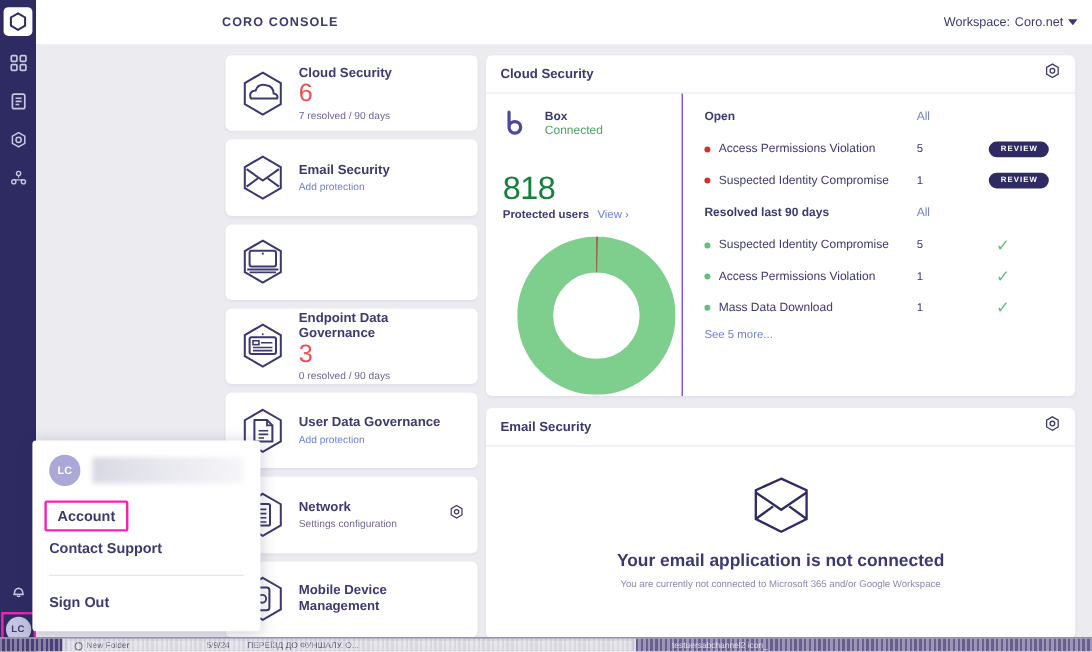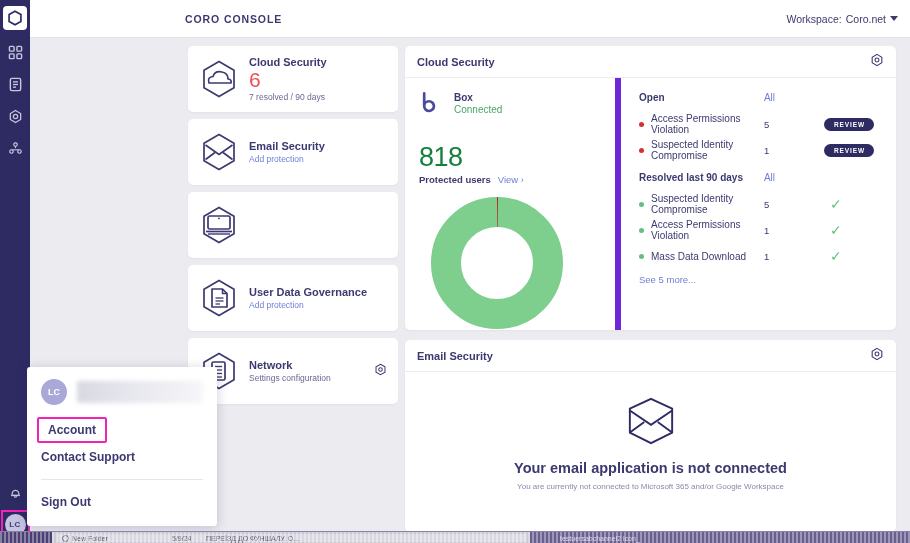--- a/index.html
+++ b/index.html
@@ -74,21 +74,21 @@
   #panels { flex: 1; margin-left: 7px; display: flex; flex-direction: column; gap: 10px; }
   .panel { background: #ffffff; border-radius: 5px; box-shadow: 0 1px 2px rgba(60,57,112,.05); }
   .panel-head {
     height: 32px; border-bottom: 1px solid #eceaf3; display: flex; align-items: center;
     padding: 0 12px; justify-content: space-between;
   }
   .panel-title { font-size: 11px; font-weight: bold; color: #3c3970; }
 
   
   #cloud-body { display: flex; height: 252px; }
-  #cloud-left { width: 216px; border-right: 6px solid #6d28d9; padding: 12px 0 0 14px; position: relative; }
+  #cloud-left { width: 164px; border-right: 1px solid #6d28d9; padding: 12px 0 0 14px; position: relative; }
   .conn-row { display: flex; align-items: center; gap: 9px; }
   .conn-txt { display: flex; flex-direction: column; }
   .conn-name { font-size: 10px; font-weight: bold; color: #3c3970; }
   .conn-state { font-size: 10px; color: #4aa567; margin-top: 1px; }
   .big-num { font-size: 27px; color: #15803d; margin-top: 26px; letter-spacing: -.5px; }
   .prot-row { display: flex; align-items: baseline; gap: 7px; margin-top: 1px; }
   .prot-lbl { font-size: 9.5px; color: #3c3970; font-weight: bold; }
   .prot-view { font-size: 9.5px; color: #6f7fd8; cursor: pointer; }
 
   #donut-wrap { margin-top: 12px; margin-left: 12px; }
@@ -260,20 +260,38 @@
               <circle cx="21" cy="13.4" r=".9" fill="#3c3970"></circle>
               <line x1="8" y1="26.5" x2="34" y2="26.5" stroke="#3c3970" stroke-width="1.7"></line>
               <line x1="10" y1="29" x2="32" y2="29" stroke="#3c3970" stroke-width="1.4"></line>
             </svg>
           </div>
         </div>
         <div class="mod-card">
           <div class="mod-ico">
             <svg width="42" height="40" viewBox="0 0 42 40">
               <polygon points="21,2.5 36,11.2 36,28.8 21,37.5 6,28.8 6,11.2" fill="none" stroke="#3c3970" stroke-width="1.7"></polygon>
+              <rect x="10" y="13" width="22" height="14" rx="1.6" fill="none" stroke="#3c3970" stroke-width="1.7"></rect>
+              <rect x="12.8" y="16" width="5" height="3.2" fill="none" stroke="#3c3970" stroke-width="1.3"></rect>
+              <line x1="19.5" y1="17.6" x2="29" y2="17.6" stroke="#3c3970" stroke-width="1.3"></line>
+              <line x1="12.8" y1="21.6" x2="29" y2="21.6" stroke="#3c3970" stroke-width="1.3"></line>
+              <line x1="12.8" y1="24.2" x2="29" y2="24.2" stroke="#3c3970" stroke-width="1.3"></line>
+              <circle cx="21" cy="10.5" r=".8" fill="#3c3970"></circle>
+            </svg>
+          </div>
+          <div class="mod-txt">
+            <div class="mod-name">Endpoint Data Governance</div>
+            <div class="mod-count">3</div>
+            <div class="mod-sub">0 resolved / 90 days</div>
+          </div>
+        </div>
+        <div class="mod-card">
+          <div class="mod-ico">
+            <svg width="42" height="40" viewBox="0 0 42 40">
+              <polygon points="21,2.5 36,11.2 36,28.8 21,37.5 6,28.8 6,11.2" fill="none" stroke="#3c3970" stroke-width="1.7"></polygon>
               <path d="M14 11 H24.5 L29 15.5 V29 H14 Z" fill="none" stroke="#3c3970" stroke-width="1.7" stroke-linejoin="round"></path>
               <polyline points="24.5,11 24.5,15.5 29,15.5" fill="none" stroke="#3c3970" stroke-width="1.5"></polyline>
               <line x1="17.5" y1="20" x2="25.5" y2="20" stroke="#3c3970" stroke-width="1.3"></line>
               <line x1="17.5" y1="23" x2="25.5" y2="23" stroke="#3c3970" stroke-width="1.3"></line>
               <line x1="17.5" y1="26" x2="22" y2="26" stroke="#3c3970" stroke-width="1.3"></line>
             </svg>
           </div>
           <div class="mod-txt">
             <div class="mod-name">User Data Governance</div>
             <div class="mod-sub link">Add protection</div>
@@ -291,20 +309,32 @@
             </svg>
           </div>
           <div class="mod-txt">
             <div class="mod-name">Network</div>
             <div class="mod-sub">Settings configuration</div>
           </div>
           <span class="mod-gear"><svg width="13" height="13" viewBox="0 0 18 18">
               <polygon points="9,1.8 15.2,5.4 15.2,12.6 9,16.2 2.8,12.6 2.8,5.4" fill="none" stroke="#3c3970" stroke-width="1.4"></polygon>
               <circle cx="9" cy="9" r="2.5" fill="none" stroke="#3c3970" stroke-width="1.4"></circle>
             </svg></span>
+        </div>
+        <div class="mod-card">
+          <div class="mod-ico">
+            <svg width="42" height="40" viewBox="0 0 42 40">
+              <polygon points="21,2.5 36,11.2 36,28.8 21,37.5 6,28.8 6,11.2" fill="none" stroke="#3c3970" stroke-width="1.7"></polygon>
+              <rect x="14.5" y="10.5" width="12" height="19" rx="2.2" fill="none" stroke="#3c3970" stroke-width="1.7"></rect>
+              <circle cx="20.5" cy="20" r="3.3" fill="none" stroke="#3c3970" stroke-width="1.5"></circle>
+            </svg>
+          </div>
+          <div class="mod-txt">
+            <div class="mod-name">Mobile Device Management</div>
+          </div>
         </div>
       </div>
 
     <div id="panels">
 
       <section class="panel">
         <div class="panel-head">
           <span class="panel-title">Cloud Security</span>
           <span>
             <svg width="14" height="14" viewBox="0 0 18 18">

